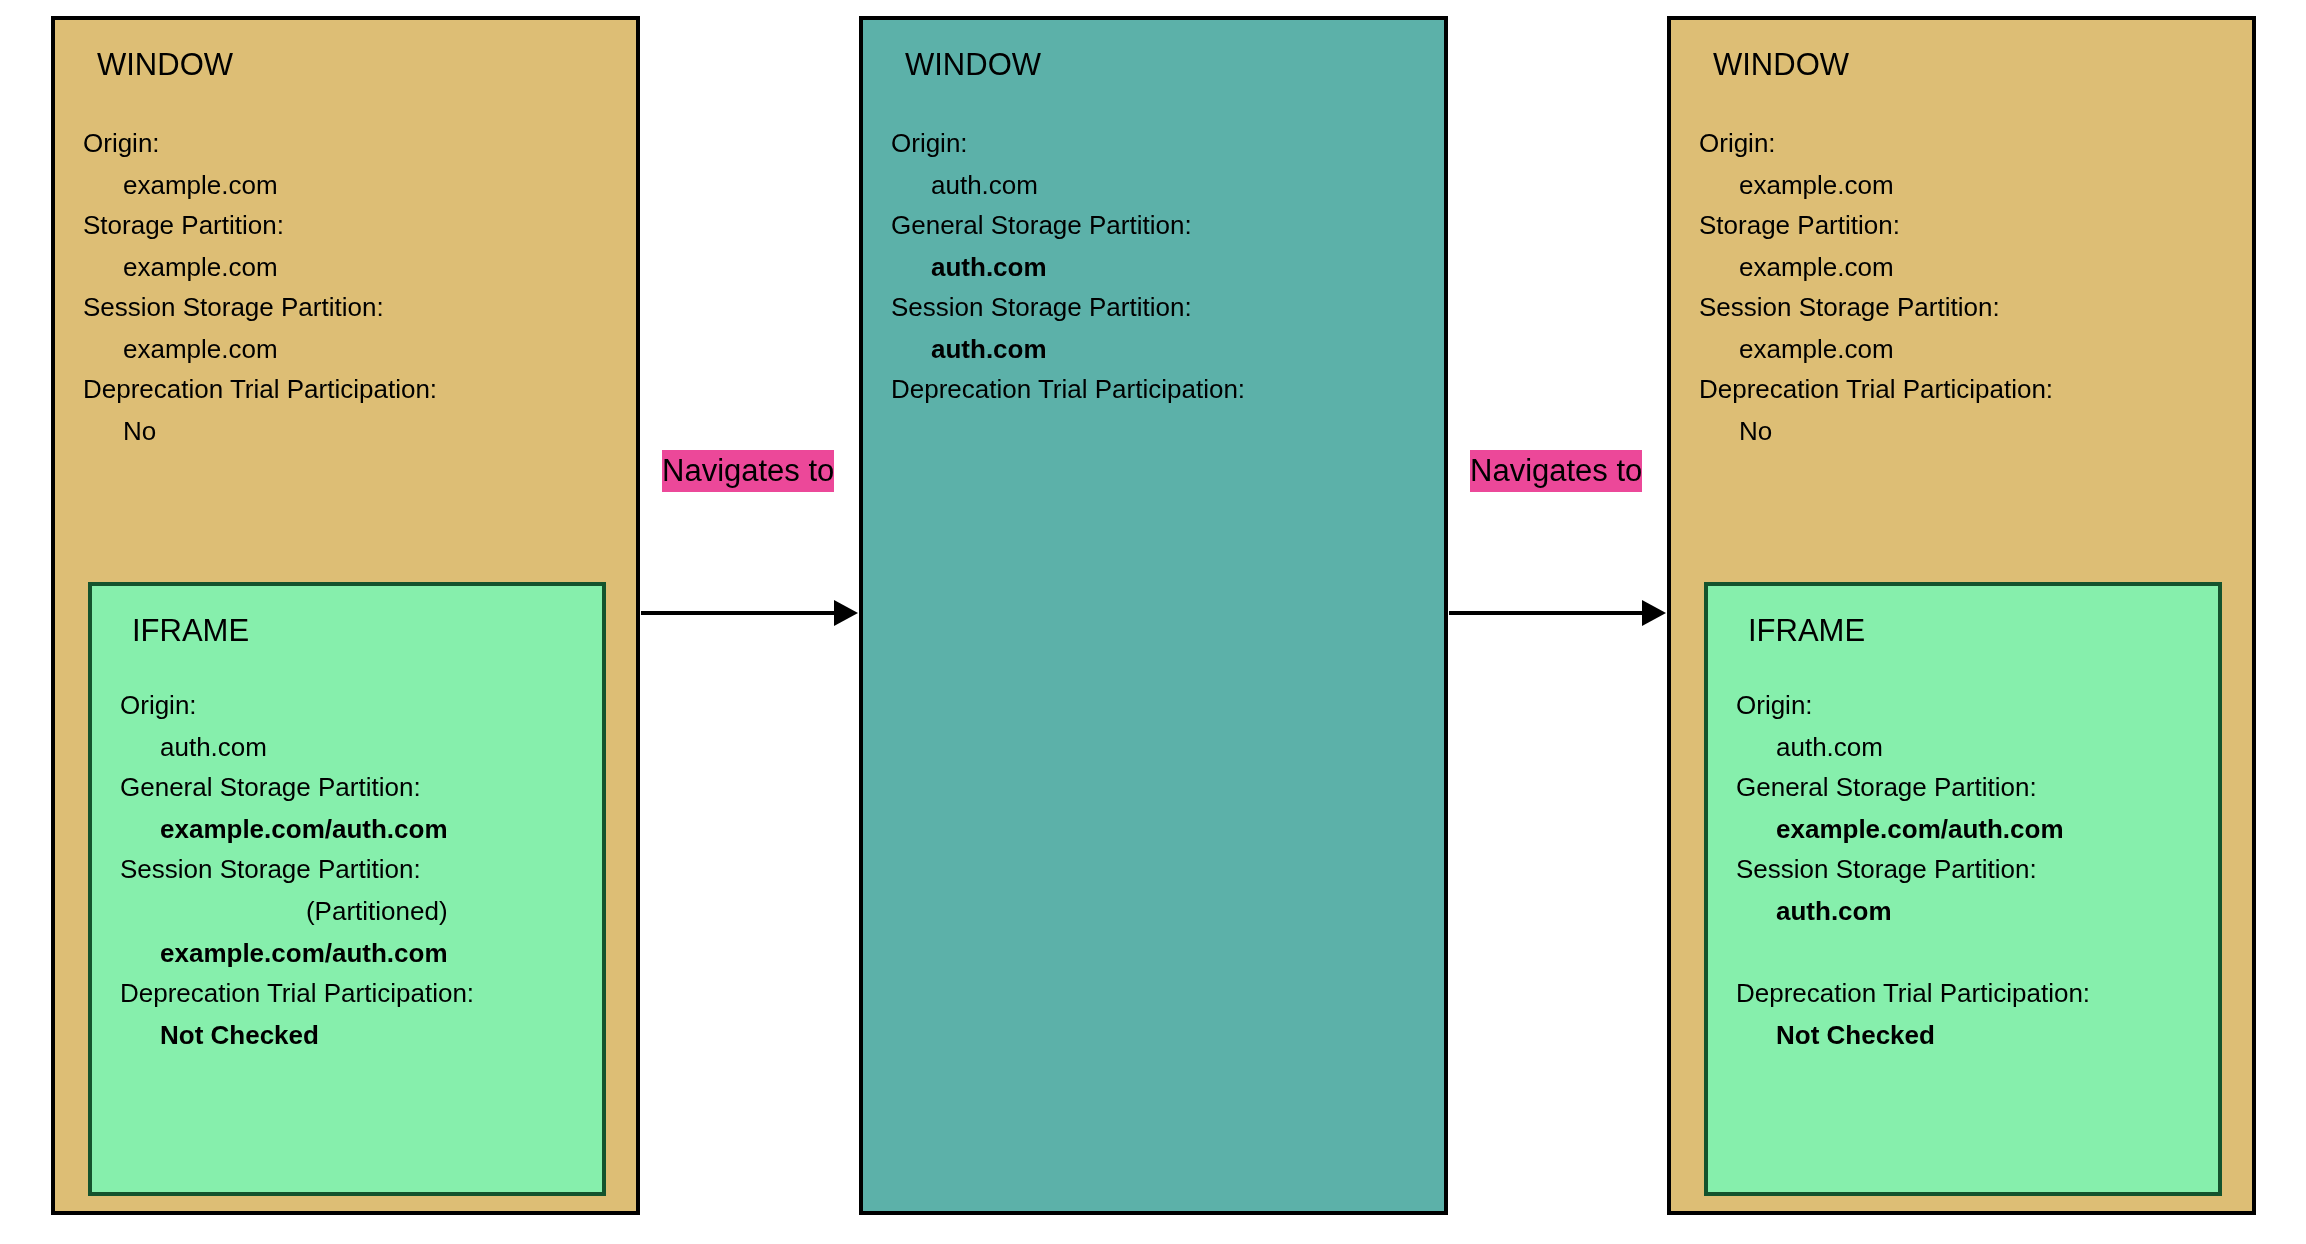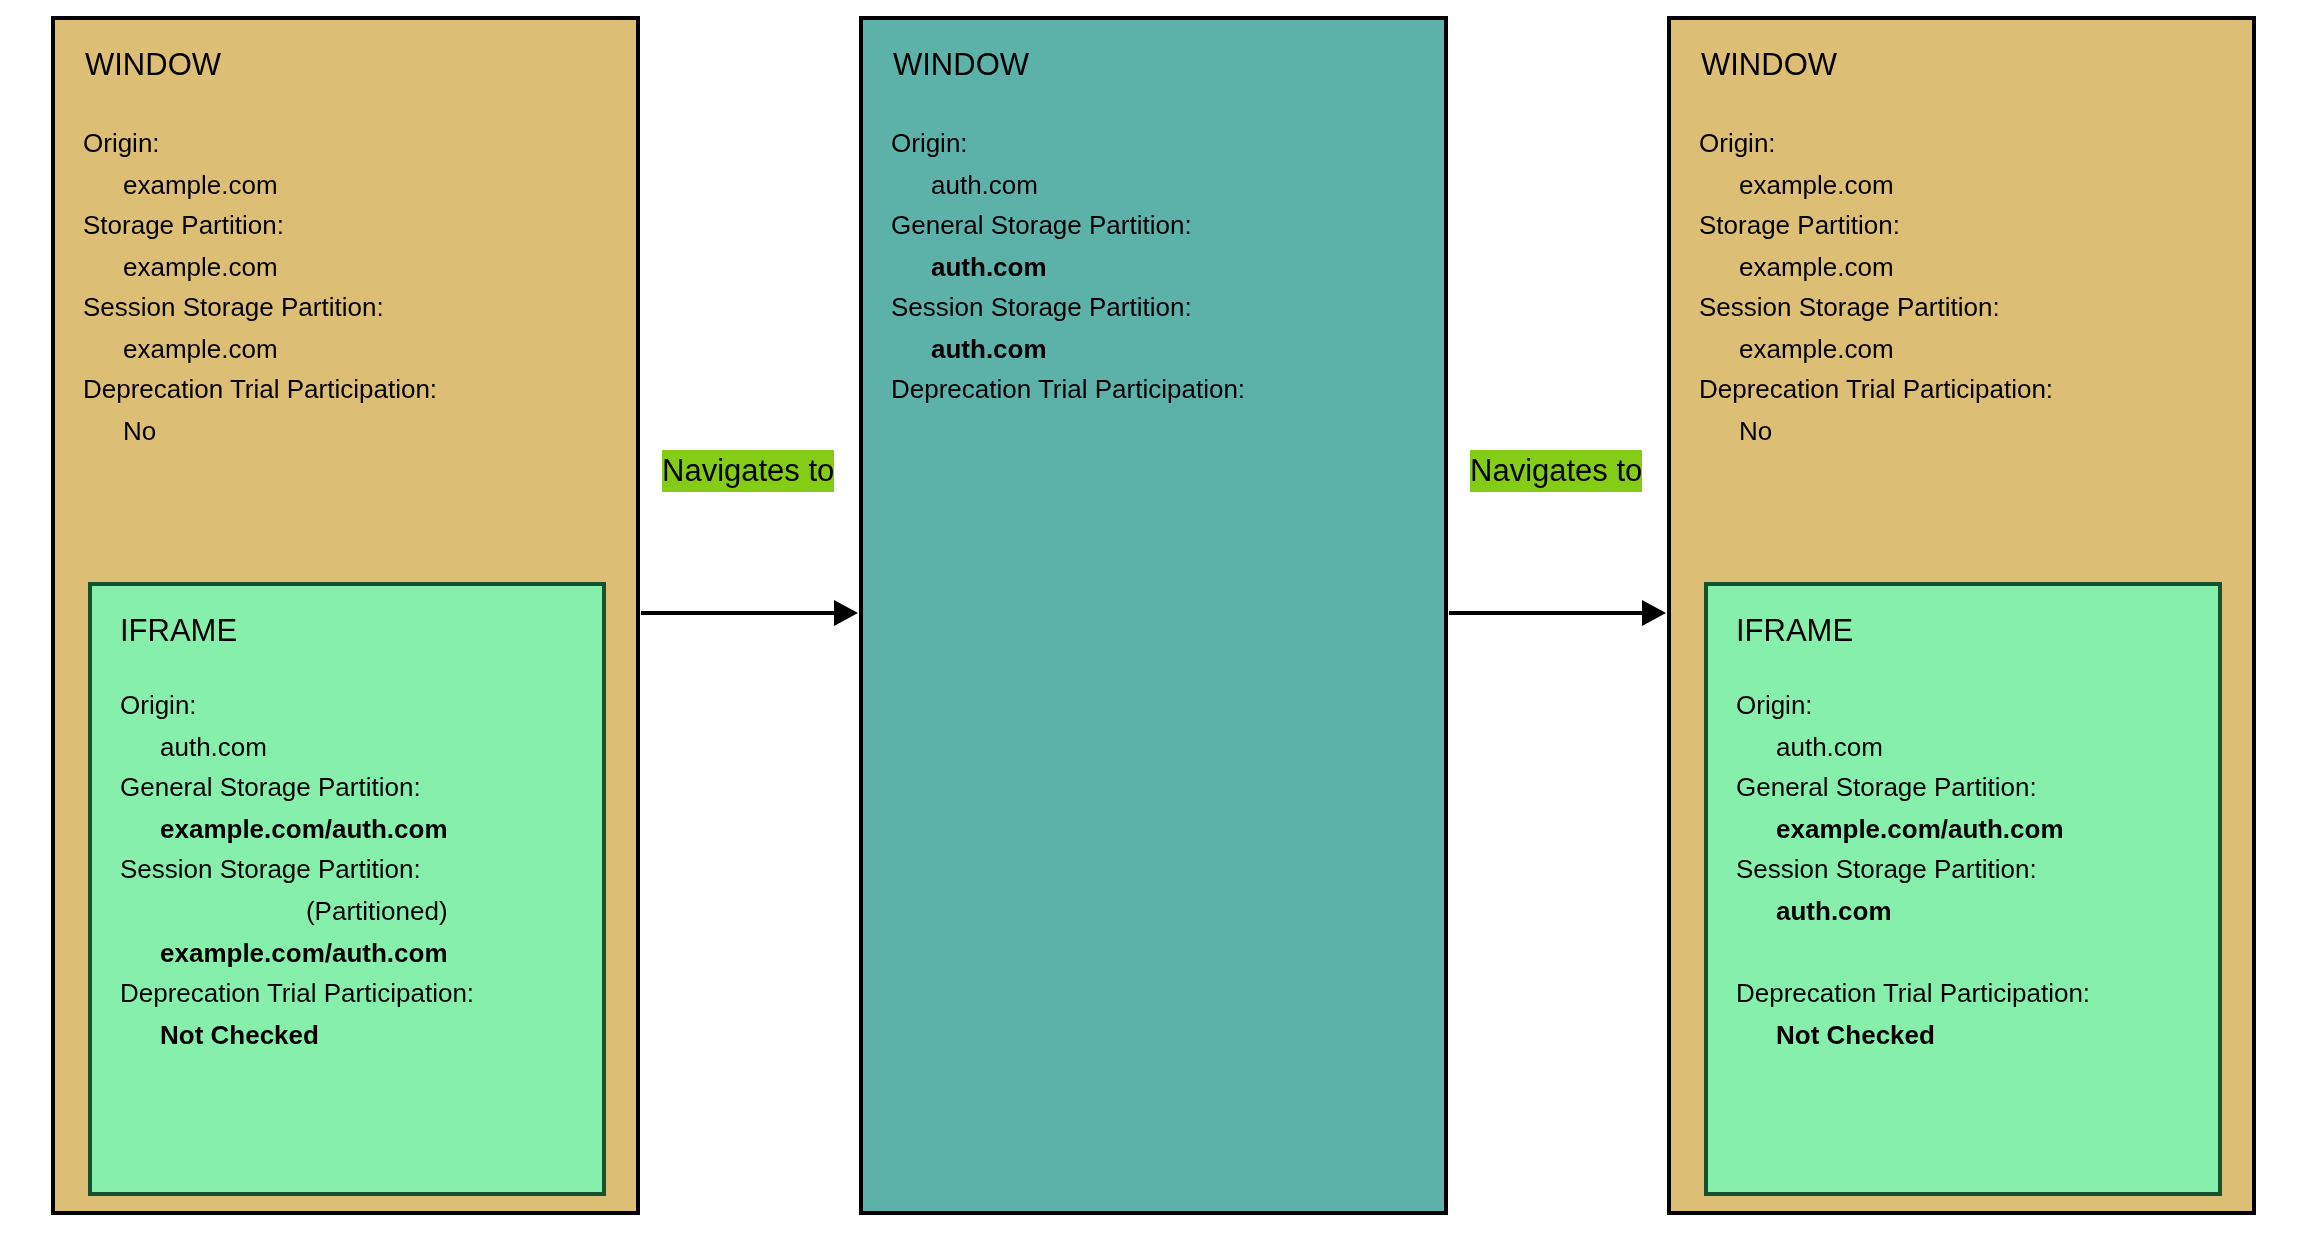--- a/index.html
+++ b/index.html
@@ -35,20 +35,21 @@
     border: 4px solid #14532d;
     background: #86efac;
   }
 
   
   .block-title {
     position: absolute;
     font-size: 31px;
     line-height: 42px;
     white-space: nowrap;
+    margin-left: 12px;
   }
   .field {
     position: absolute;
     font-size: 26px;
     line-height: 42px;
     white-space: nowrap;
   }
   .field .lbl { display: block; font-weight: normal; }
   .field .val { display: block; font-weight: normal; margin-left: 40px; }
   .field .val.bold { font-weight: bold; }
@@ -66,21 +67,21 @@
     height: 0;
     border-top: 13px solid transparent;
     border-bottom: 13px solid transparent;
     border-left: 24px solid #000000;
   }
   .arrow-label {
     position: absolute;
     font-size: 31px;
     line-height: 42px;
     white-space: nowrap;
-    background: #84cc16;
+    background: #ec4899;
   }
 </style>
 </head>
 <body>
 
 <div id="canvas">
 
   <div class="panel tan" style="left:51px; top:16px; width:589px; height:1199px;">
 
     <div class="block-title" style="left:30px; top:24px;">WINDOW</div>

